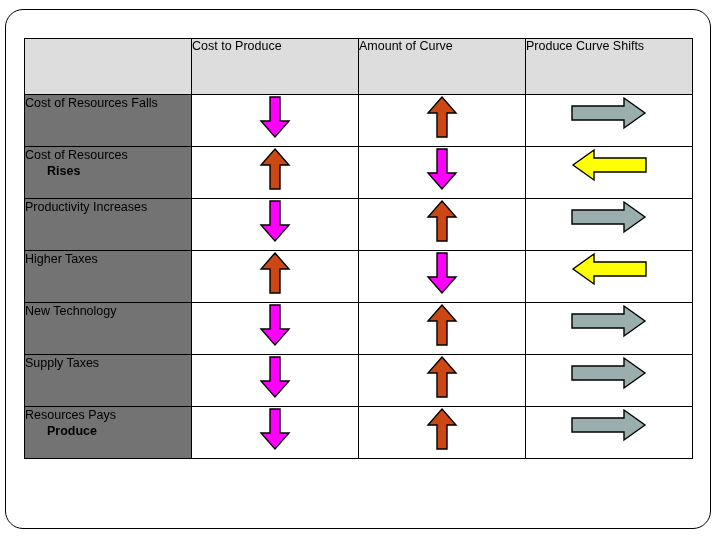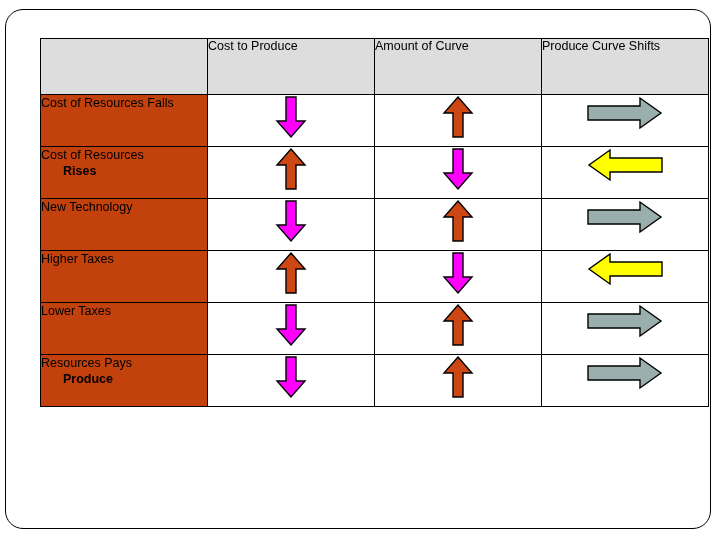--- a/index.html
+++ b/index.html
@@ -30,21 +30,21 @@
     height: 520px;
     box-sizing: border-box;
     border: 1px solid #000000;
     border-radius: 18px;
     background: transparent;
   }
 
   
   #supply-table {
     position: absolute;
-    left: 40px;
+    left: 24px;
     top: 38px;
     width: 668px;
     border-collapse: collapse;
     table-layout: fixed;
   }
   #supply-table td, #supply-table th {
     border: 1px solid #000000;
     box-sizing: border-box;
     padding: 0;
     vertical-align: top;
@@ -66,21 +66,21 @@
     padding: 9px 0 0 9px;
     letter-spacing: 0px;
   }
   .hdr-blank {
     background: #dddddd;
     height: 56px;
   }
 
   
   .row-label {
-    background: #c2410c;
+    background: #737373;
     font-size: 12.5px;
     color: #000000;
     padding: 11px 6px 0 9px;
     line-height: 16px;
     margin-left: 47px;
   }
   .row-label .l2 {
     display: block;
     padding-left: 22px;
     font-weight: bold;
@@ -170,20 +170,68 @@
           </td>
           <td class="arrow-cell">
             <div class="arrow-wrap">
               <svg width="78" height="36" viewBox="0 0 78 36">
                 <polygon points="76,11 24,11 24,3 3,18 24,33 24,25 76,25" fill="#ffff00" stroke="#000000" stroke-width="1.4" stroke-linejoin="miter"></polygon>
               </svg>
             </div>
           </td>
         </tr>
         <tr class="r">
+          <td class="row-label"><span>Productivity Increases</span></td>
+          <td class="arrow-cell">
+            <div class="arrow-wrap">
+              <svg width="34" height="44" viewBox="0 0 34 44">
+                <polygon points="12,2 22,2 22,26 31,26 17,42 3,26 12,26" fill="#ff00ff" stroke="#000000" stroke-width="1.4" stroke-linejoin="miter"></polygon>
+              </svg>
+            </div>
+          </td>
+          <td class="arrow-cell">
+            <div class="arrow-wrap">
+              <svg width="34" height="44" viewBox="0 0 34 44">
+                <polygon points="17,2 31,18 22,18 22,42 12,42 12,18 3,18" fill="#cc4714" stroke="#000000" stroke-width="1.4" stroke-linejoin="miter"></polygon>
+              </svg>
+            </div>
+          </td>
+          <td class="arrow-cell">
+            <div class="arrow-wrap">
+              <svg width="78" height="36" viewBox="0 0 78 36">
+                <polygon points="2,11 54,11 54,3 75,18 54,33 54,25 2,25" fill="#9aafad" stroke="#000000" stroke-width="1.4" stroke-linejoin="miter"></polygon>
+              </svg>
+            </div>
+          </td>
+        </tr>
+        <tr class="r">
+          <td class="row-label"><span>Higher Taxes</span></td>
+          <td class="arrow-cell">
+            <div class="arrow-wrap">
+              <svg width="34" height="44" viewBox="0 0 34 44">
+                <polygon points="17,2 31,18 22,18 22,42 12,42 12,18 3,18" fill="#cc4714" stroke="#000000" stroke-width="1.4" stroke-linejoin="miter"></polygon>
+              </svg>
+            </div>
+          </td>
+          <td class="arrow-cell">
+            <div class="arrow-wrap">
+              <svg width="34" height="44" viewBox="0 0 34 44">
+                <polygon points="12,2 22,2 22,26 31,26 17,42 3,26 12,26" fill="#ff00ff" stroke="#000000" stroke-width="1.4" stroke-linejoin="miter"></polygon>
+              </svg>
+            </div>
+          </td>
+          <td class="arrow-cell">
+            <div class="arrow-wrap">
+              <svg width="78" height="36" viewBox="0 0 78 36">
+                <polygon points="76,11 24,11 24,3 3,18 24,33 24,25 76,25" fill="#ffff00" stroke="#000000" stroke-width="1.4" stroke-linejoin="miter"></polygon>
+              </svg>
+            </div>
+          </td>
+        </tr>
+        <tr class="r">
           <td class="row-label"><span>New Technology</span></td>
           <td class="arrow-cell">
             <div class="arrow-wrap">
               <svg width="34" height="44" viewBox="0 0 34 44">
                 <polygon points="12,2 22,2 22,26 31,26 17,42 3,26 12,26" fill="#ff00ff" stroke="#000000" stroke-width="1.4" stroke-linejoin="miter"></polygon>
               </svg>
             </div>
           </td>
           <td class="arrow-cell">
             <div class="arrow-wrap">
@@ -194,45 +242,21 @@
           </td>
           <td class="arrow-cell">
             <div class="arrow-wrap">
               <svg width="78" height="36" viewBox="0 0 78 36">
                 <polygon points="2,11 54,11 54,3 75,18 54,33 54,25 2,25" fill="#9aafad" stroke="#000000" stroke-width="1.4" stroke-linejoin="miter"></polygon>
               </svg>
             </div>
           </td>
         </tr>
         <tr class="r">
-          <td class="row-label"><span>Higher Taxes</span></td>
-          <td class="arrow-cell">
-            <div class="arrow-wrap">
-              <svg width="34" height="44" viewBox="0 0 34 44">
-                <polygon points="17,2 31,18 22,18 22,42 12,42 12,18 3,18" fill="#cc4714" stroke="#000000" stroke-width="1.4" stroke-linejoin="miter"></polygon>
-              </svg>
-            </div>
-          </td>
-          <td class="arrow-cell">
-            <div class="arrow-wrap">
-              <svg width="34" height="44" viewBox="0 0 34 44">
-                <polygon points="12,2 22,2 22,26 31,26 17,42 3,26 12,26" fill="#ff00ff" stroke="#000000" stroke-width="1.4" stroke-linejoin="miter"></polygon>
-              </svg>
-            </div>
-          </td>
-          <td class="arrow-cell">
-            <div class="arrow-wrap">
-              <svg width="78" height="36" viewBox="0 0 78 36">
-                <polygon points="76,11 24,11 24,3 3,18 24,33 24,25 76,25" fill="#ffff00" stroke="#000000" stroke-width="1.4" stroke-linejoin="miter"></polygon>
-              </svg>
-            </div>
-          </td>
-        </tr>
-        <tr class="r">
-          <td class="row-label"><span>Lower Taxes</span></td>
+          <td class="row-label"><span>Supply Taxes</span></td>
           <td class="arrow-cell">
             <div class="arrow-wrap">
               <svg width="34" height="44" viewBox="0 0 34 44">
                 <polygon points="12,2 22,2 22,26 31,26 17,42 3,26 12,26" fill="#ff00ff" stroke="#000000" stroke-width="1.4" stroke-linejoin="miter"></polygon>
               </svg>
             </div>
           </td>
           <td class="arrow-cell">
             <div class="arrow-wrap">
               <svg width="34" height="44" viewBox="0 0 34 44">

